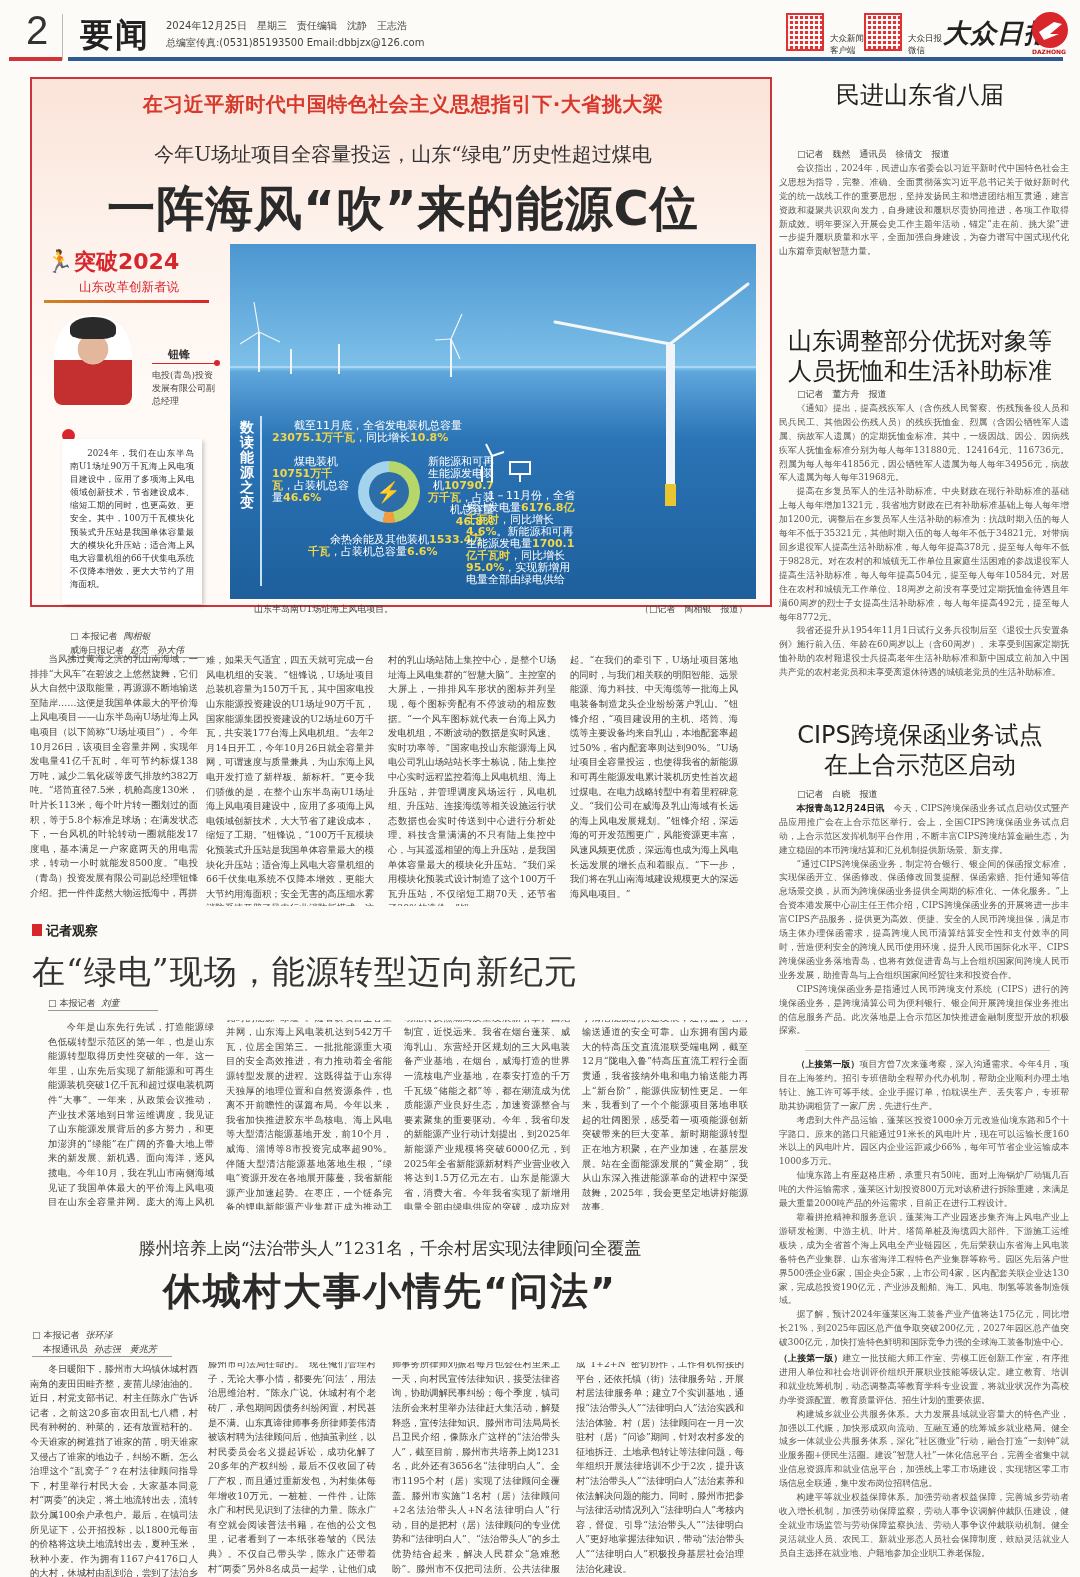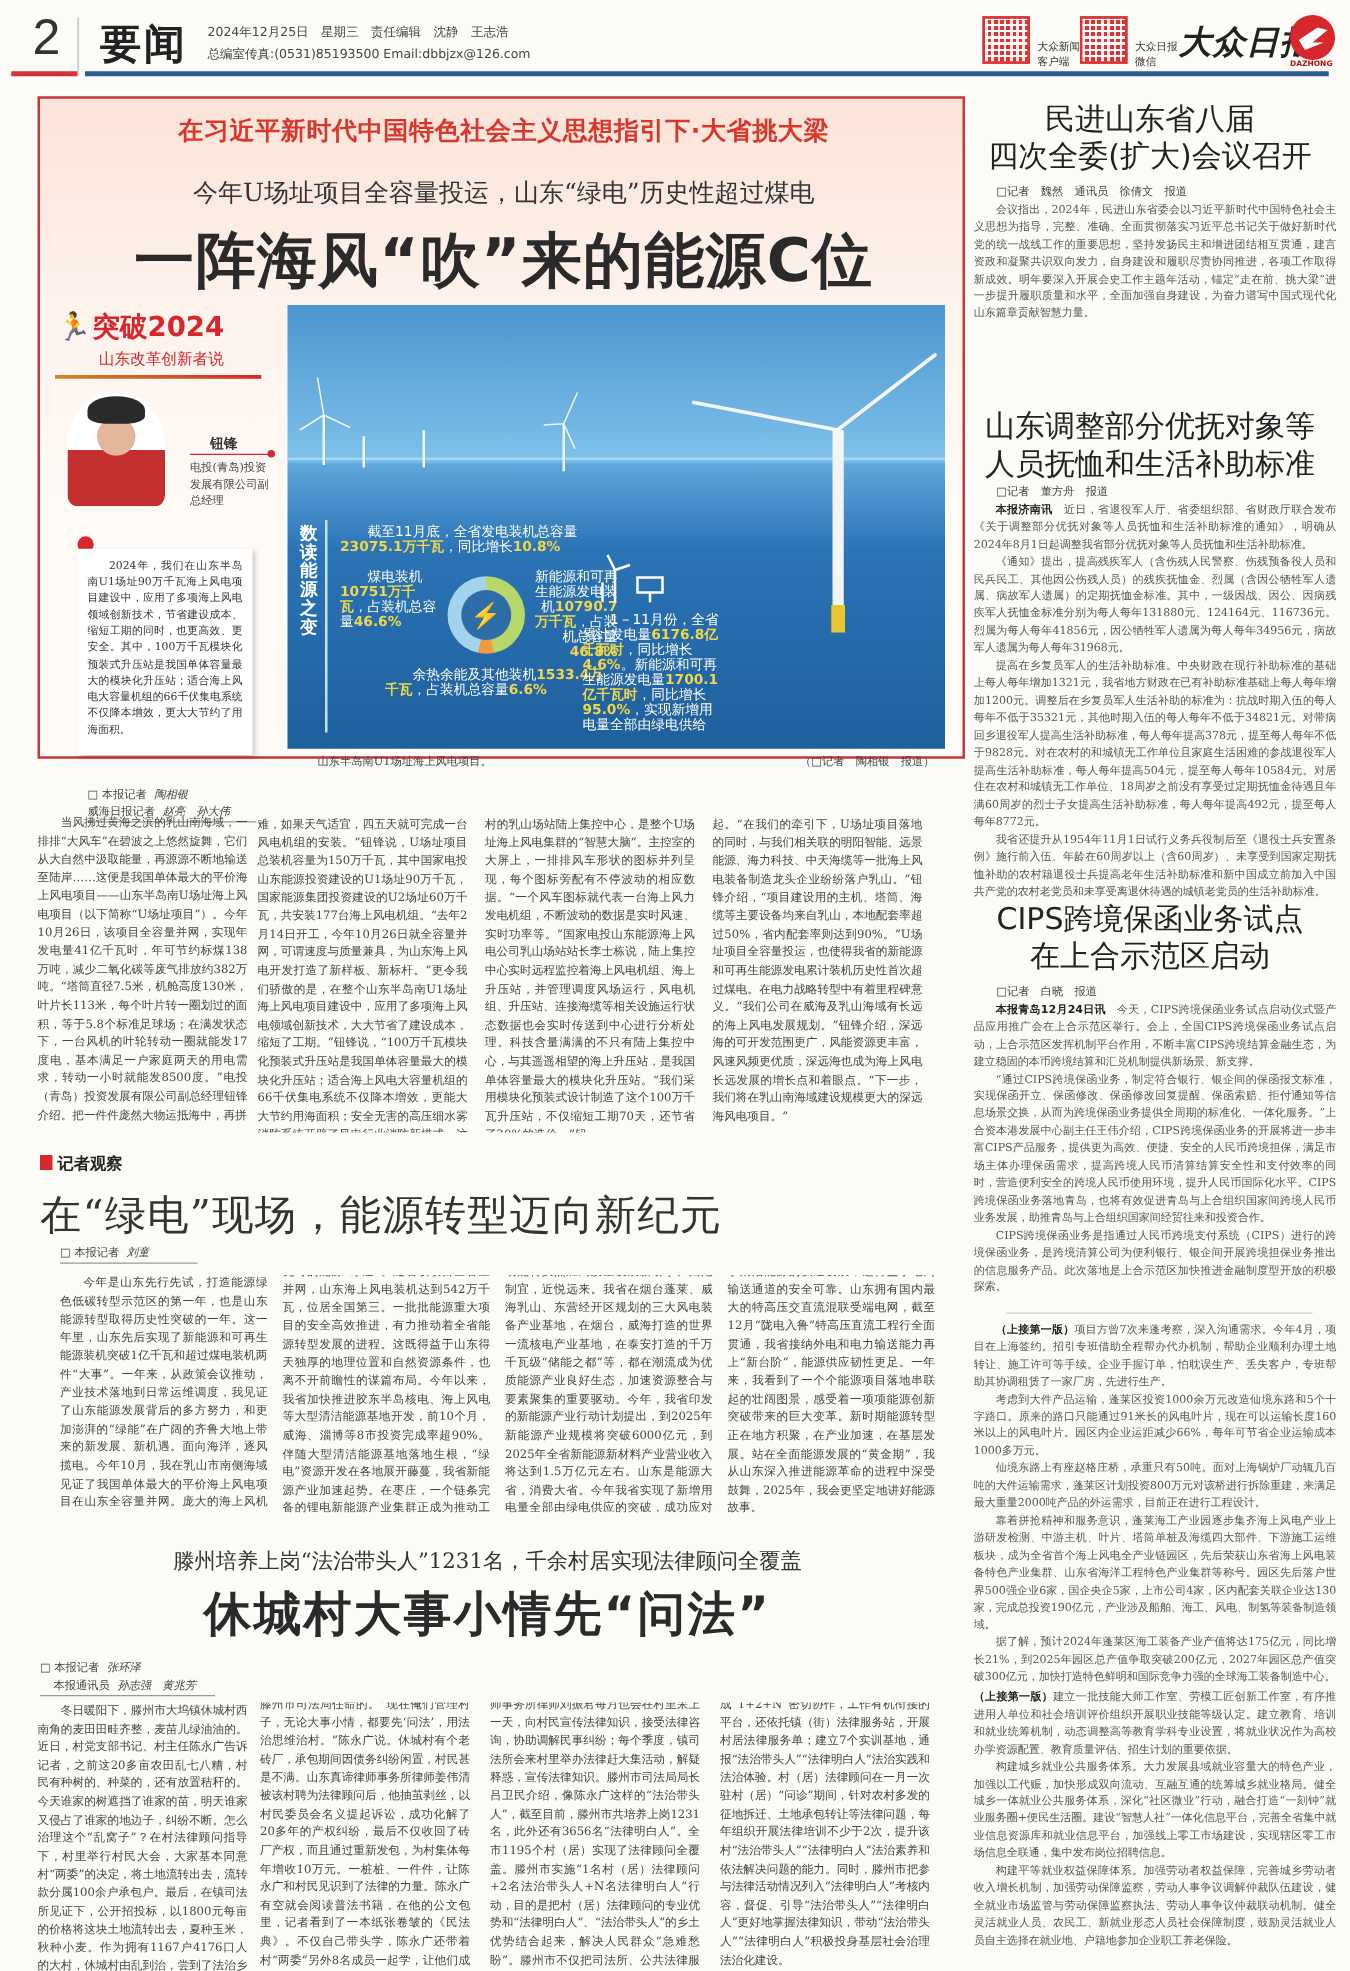--- a/index.html
+++ b/index.html
@@ -265,34 +265,32 @@
   <div class="abs col-text" style="left:362px;top:-34px;width:168px;">
       <p>在休城村，每月28日党员活动日暨学法；新聘任的村法律顾问，山东真谛律师事务所律师刘振君每月也会在村里呆上一天，向村民宣传法律知识，接受法律咨询，协助调解民事纠纷；每个季度，镇司法所会来村里举办法律赶大集活动，解疑释惑，宣传法律知识。滕州市司法局局长吕卫民介绍，像陈永广这样的“法治带头人”，截至目前，滕州市共培养上岗1231名，此外还有3656名“法律明白人”。全市1195个村（居）实现了法律顾问全覆盖。滕州市实施“1名村（居）法律顾问+2名法治带头人+N名法律明白人”行动，目的是把村（居）法律顾问的专业优势和“法律明白人”、“法治带头人”的乡土优势结合起来，解决人民群众“急难愁盼”。滕州市不仅把司法所、公共法律服务</p>
     </div>
   <div class="abs col-text" style="left:546px;top:-34px;width:168px;">
       <p>中心（站、室）等村（居）法律顾问，律师定期坐班的场所打造成“1+2+N”密切协作，工作有机衔接的平台，还依托镇（街）法律服务站，开展村居法律服务单；建立7个实训基地，通报“法治带头人”“法律明白人”法治实践和法治体验。村（居）法律顾问在一月一次驻村（居）“问诊”期间，针对农村多发的征地拆迁、土地承包转让等法律问题，每年组织开展法律培训不少于2次，提升该村“法治带头人”“法律明白人”法治素养和依法解决问题的能力。同时，滕州市把参与法律活动情况列入“法律明白人”考核内容，督促、引导“法治带头人”“法律明白人”更好地掌握法律知识，带动“法治带头人”“法律明白人”积极投身基层社会治理法治化建设。</p>
     </div>
 </div>
 
 <div class="abs rc-title" style="top:80px;">
   <div>民进山东省八届</div>
-    <div>四次全委(扩大)会议召开</div>
 </div>
 <div class="abs rc-text" style="top:148px;">
   <div class="rc-byline">□记者　魏然　通讯员　徐倩文　报道</div>
   <p>会议指出，2024年，民进山东省委会以习近平新时代中国特色社会主义思想为指导，完整、准确、全面贯彻落实习近平总书记关于做好新时代党的统一战线工作的重要思想，坚持发扬民主和增进团结相互贯通，建言资政和凝聚共识双向发力，自身建设和履职尽责协同推进，各项工作取得新成效。明年要深入开展会史工作主题年活动，锚定“走在前、挑大梁”进一步提升履职质量和水平，全面加强自身建设，为奋力谱写中国式现代化山东篇章贡献智慧力量。</p>
 </div>
 
 <div class="abs rc-title" style="top:326px;">
   <div>山东调整部分优抚对象等</div>
     <div>人员抚恤和生活补助标准</div>
 </div>
 <div class="abs rc-text" style="top:388px;">
   <div class="rc-byline">□记者　董方舟　报道</div>
-  <p><span class="rc-lead">本报济南讯</span>　<span>近日，省退役军人厅、省委组织部、省财政厅联合发布《关于调整部分优抚对象等人员抚恤和生活补助标准的通知》，明确从2024年8月1日起调整我省部分优抚对象等人员抚恤和生活补助标准。</span></p>
   <p>《通知》提出，提高残疾军人（含伤残人民警察、伤残预备役人员和民兵民工、其他因公伤残人员）的残疾抚恤金、烈属（含因公牺牲军人遗属、病故军人遗属）的定期抚恤金标准。其中，一级因战、因公、因病残疾军人抚恤金标准分别为每人每年131880元、124164元、116736元。烈属为每人每年41856元，因公牺牲军人遗属为每人每年34956元，病故军人遗属为每人每年31968元。</p>
   <p>提高在乡复员军人的生活补助标准。中央财政在现行补助标准的基础上每人每年增加1321元，我省地方财政在已有补助标准基础上每人每年增加1200元。调整后在乡复员军人生活补助的标准为：抗战时期入伍的每人每年不低于35321元，其他时期入伍的每人每年不低于34821元。对带病回乡退役军人提高生活补助标准，每人每年提高378元，提至每人每年不低于9828元。对在农村的和城镇无工作单位且家庭生活困难的参战退役军人提高生活补助标准，每人每年提高504元，提至每人每年10584元。对居住在农村和城镇无工作单位、18周岁之前没有享受过定期抚恤金待遇且年满60周岁的烈士子女提高生活补助标准，每人每年提高492元，提至每人每年8772元。</p>
   <p>我省还提升从1954年11月1日试行义务兵役制后至《退役士兵安置条例》施行前入伍、年龄在60周岁以上（含60周岁）、未享受到国家定期抚恤补助的农村籍退役士兵提高老年生活补助标准和新中国成立前加入中国共产党的农村老党员和未享受离退休待遇的城镇老党员的生活补助标准。</p>
 </div>
 
 <div class="abs rc-title" style="top:720px;">
   <div>CIPS跨境保函业务试点</div>
     <div>在上合示范区启动</div>
 </div>
 <div class="abs rc-text" style="top:788px;">

